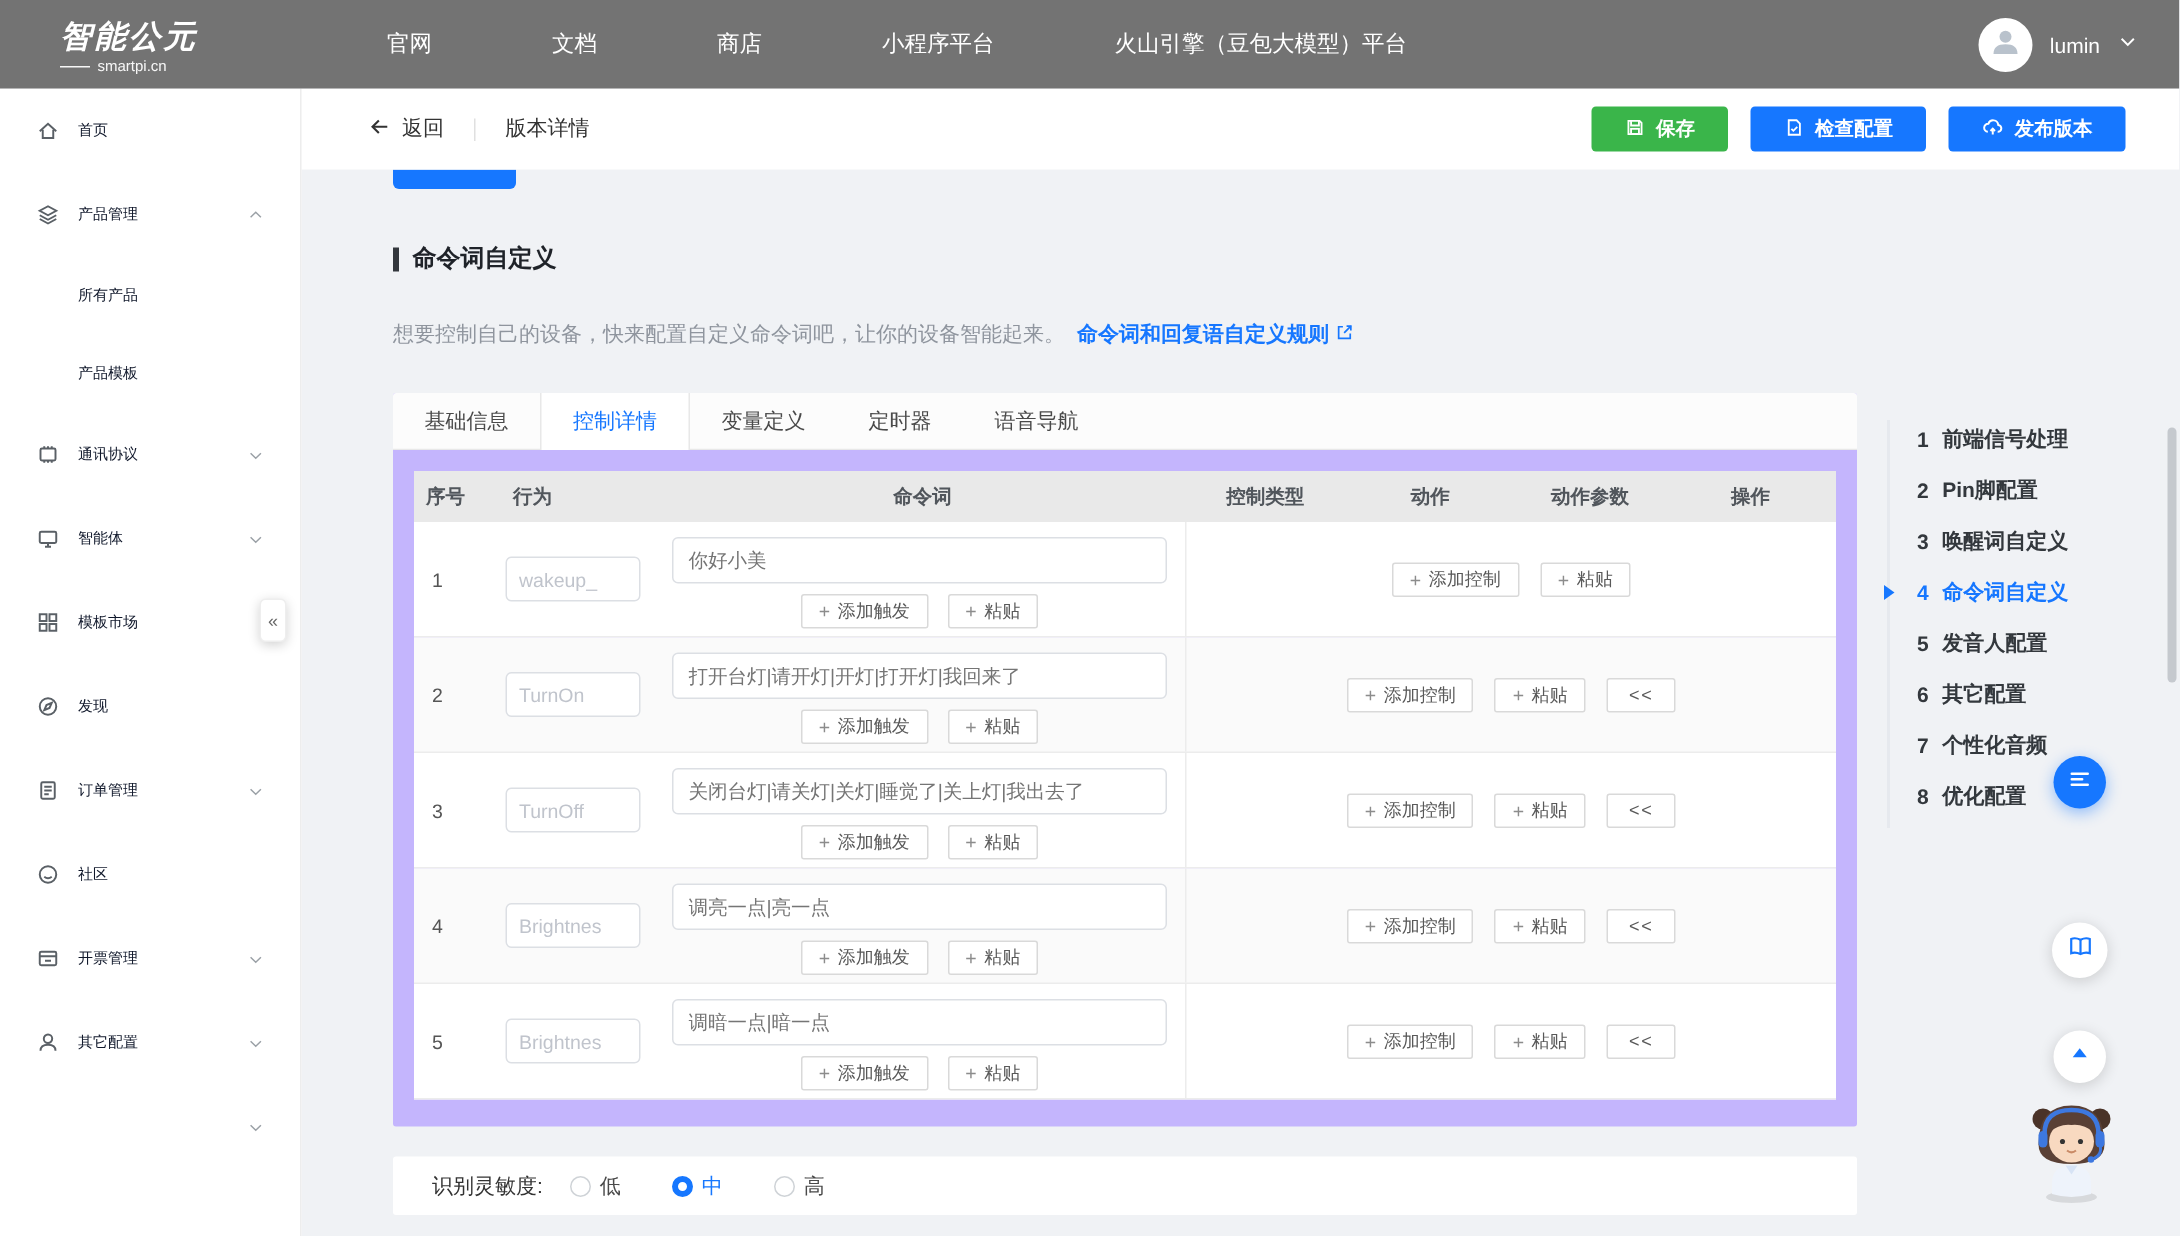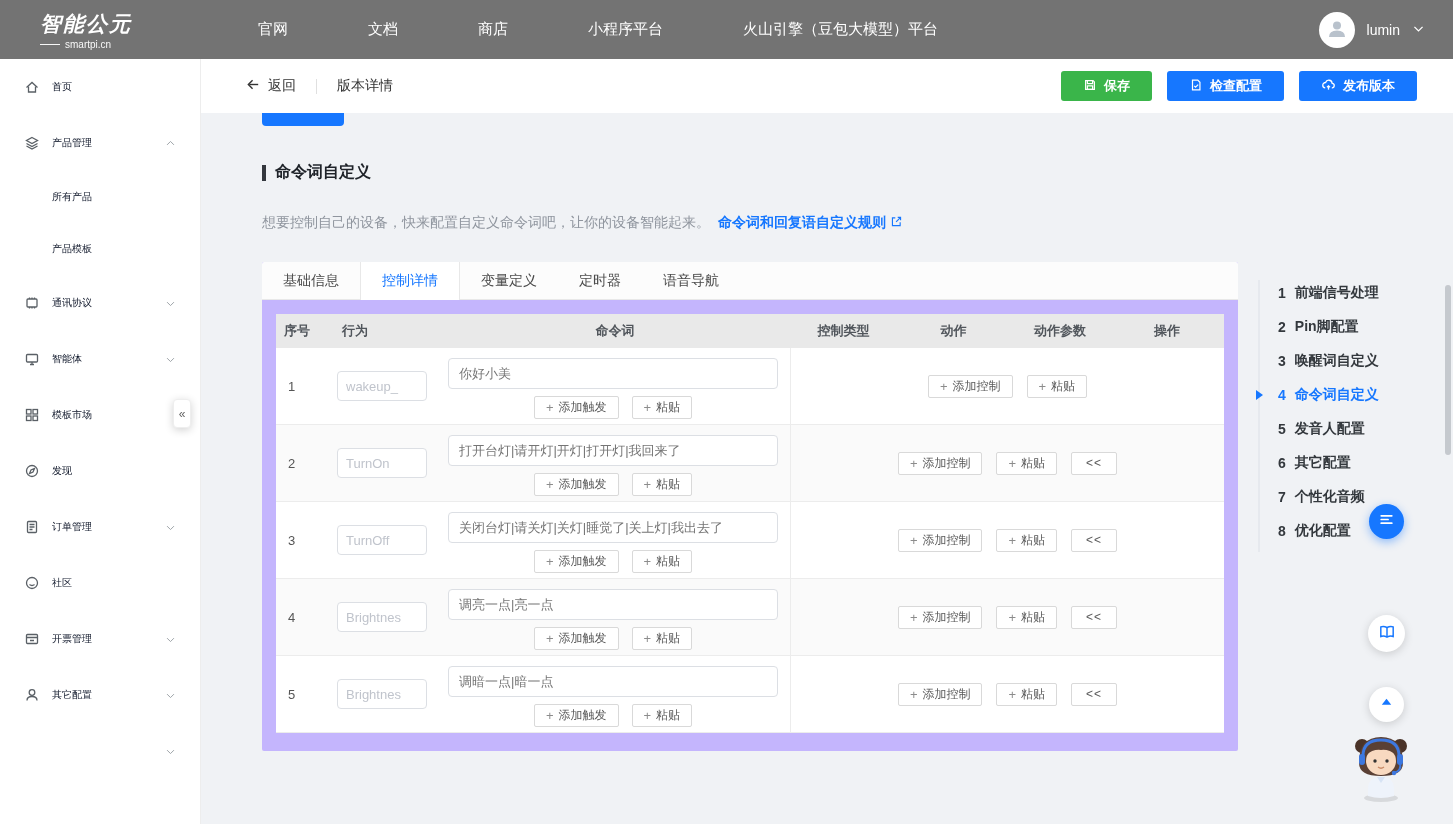--- a/index.html
+++ b/index.html
@@ -529,20 +529,37 @@
             <button class="sbtn">
                 <span class="plus">+</span>
                 <span>粘贴</span>
               </button>
             <button class="sbtn collapse">&lt;&lt;</button>
           </div>
         </div>
       </div>
     </div>
 
+    <div class="sens">
+      <span class="sens-label">识别灵敏度:</span>
+      <div class="radio-group">
+        <div class="radio-item">
+          <span class="radio"></span>
+          <span>低</span>
+        </div>
+        <div class="radio-item checked-label">
+          <span class="radio checked"></span>
+          <span>中</span>
+        </div>
+        <div class="radio-item">
+          <span class="radio"></span>
+          <span>高</span>
+        </div>
+      </div>
+    </div>
 
     <div class="steps">
       <div class="step">
           <span class="step-num">1</span>
           <span>前端信号处理</span>
         </div>
       <div class="step">
           <span class="step-num">2</span>
           <span>Pin脚配置</span>
         </div>

